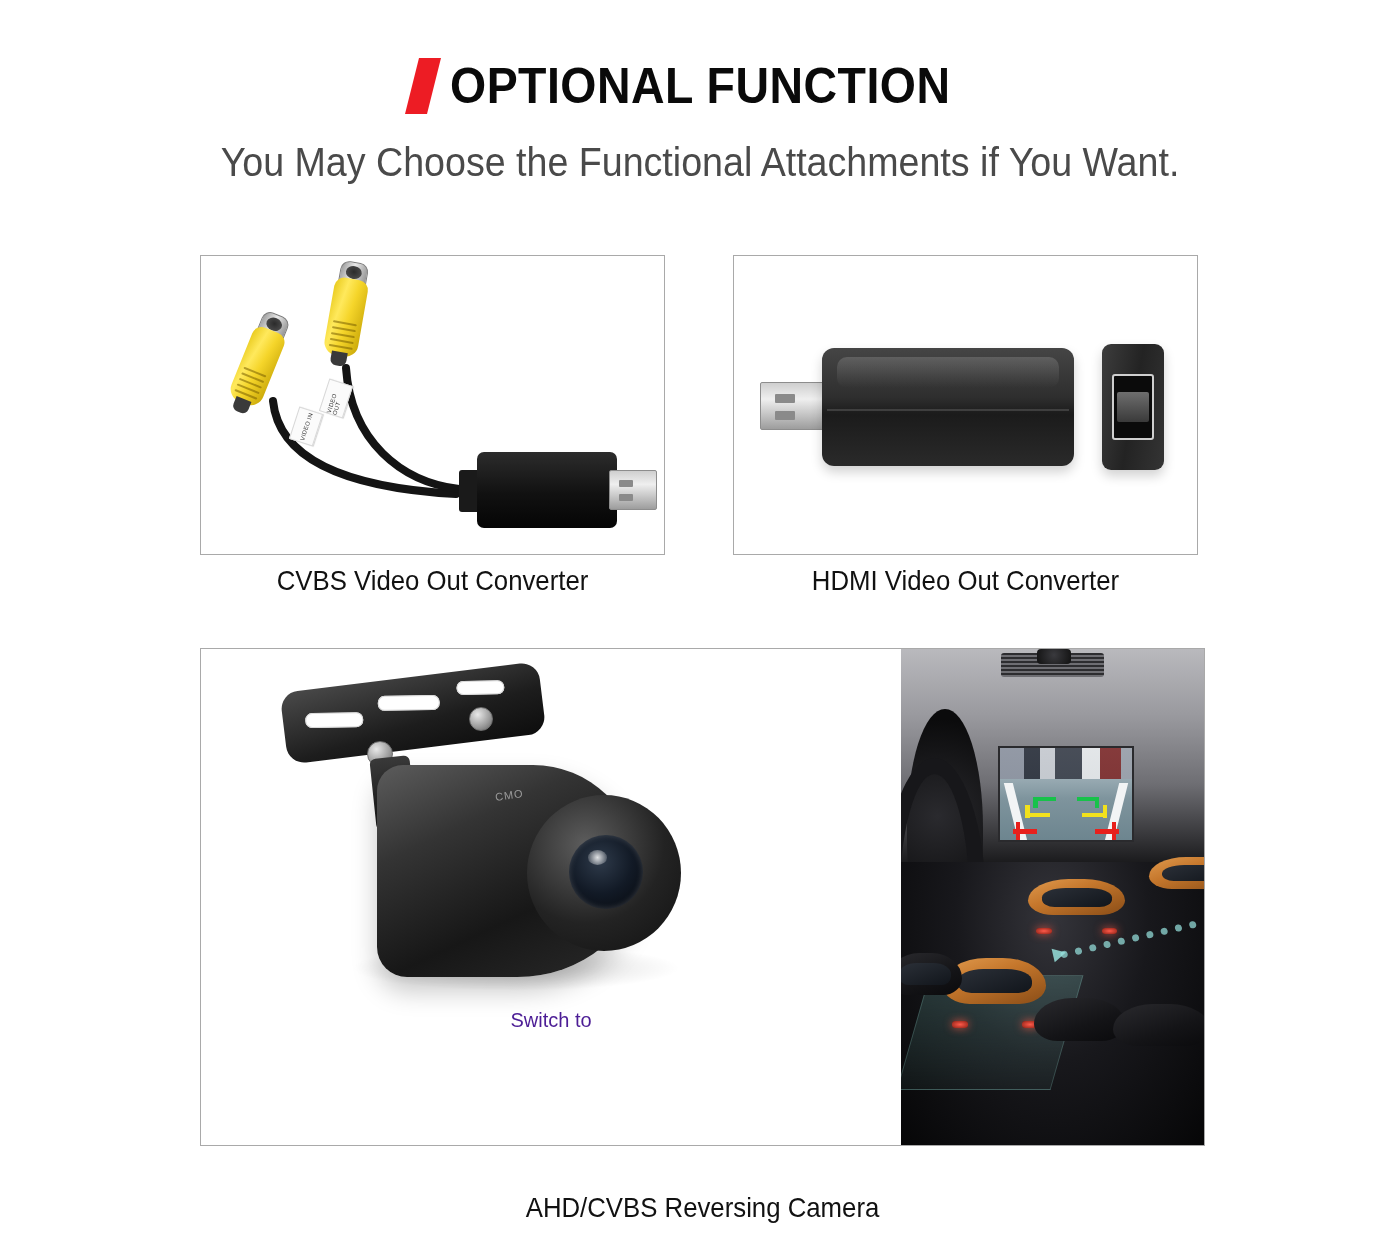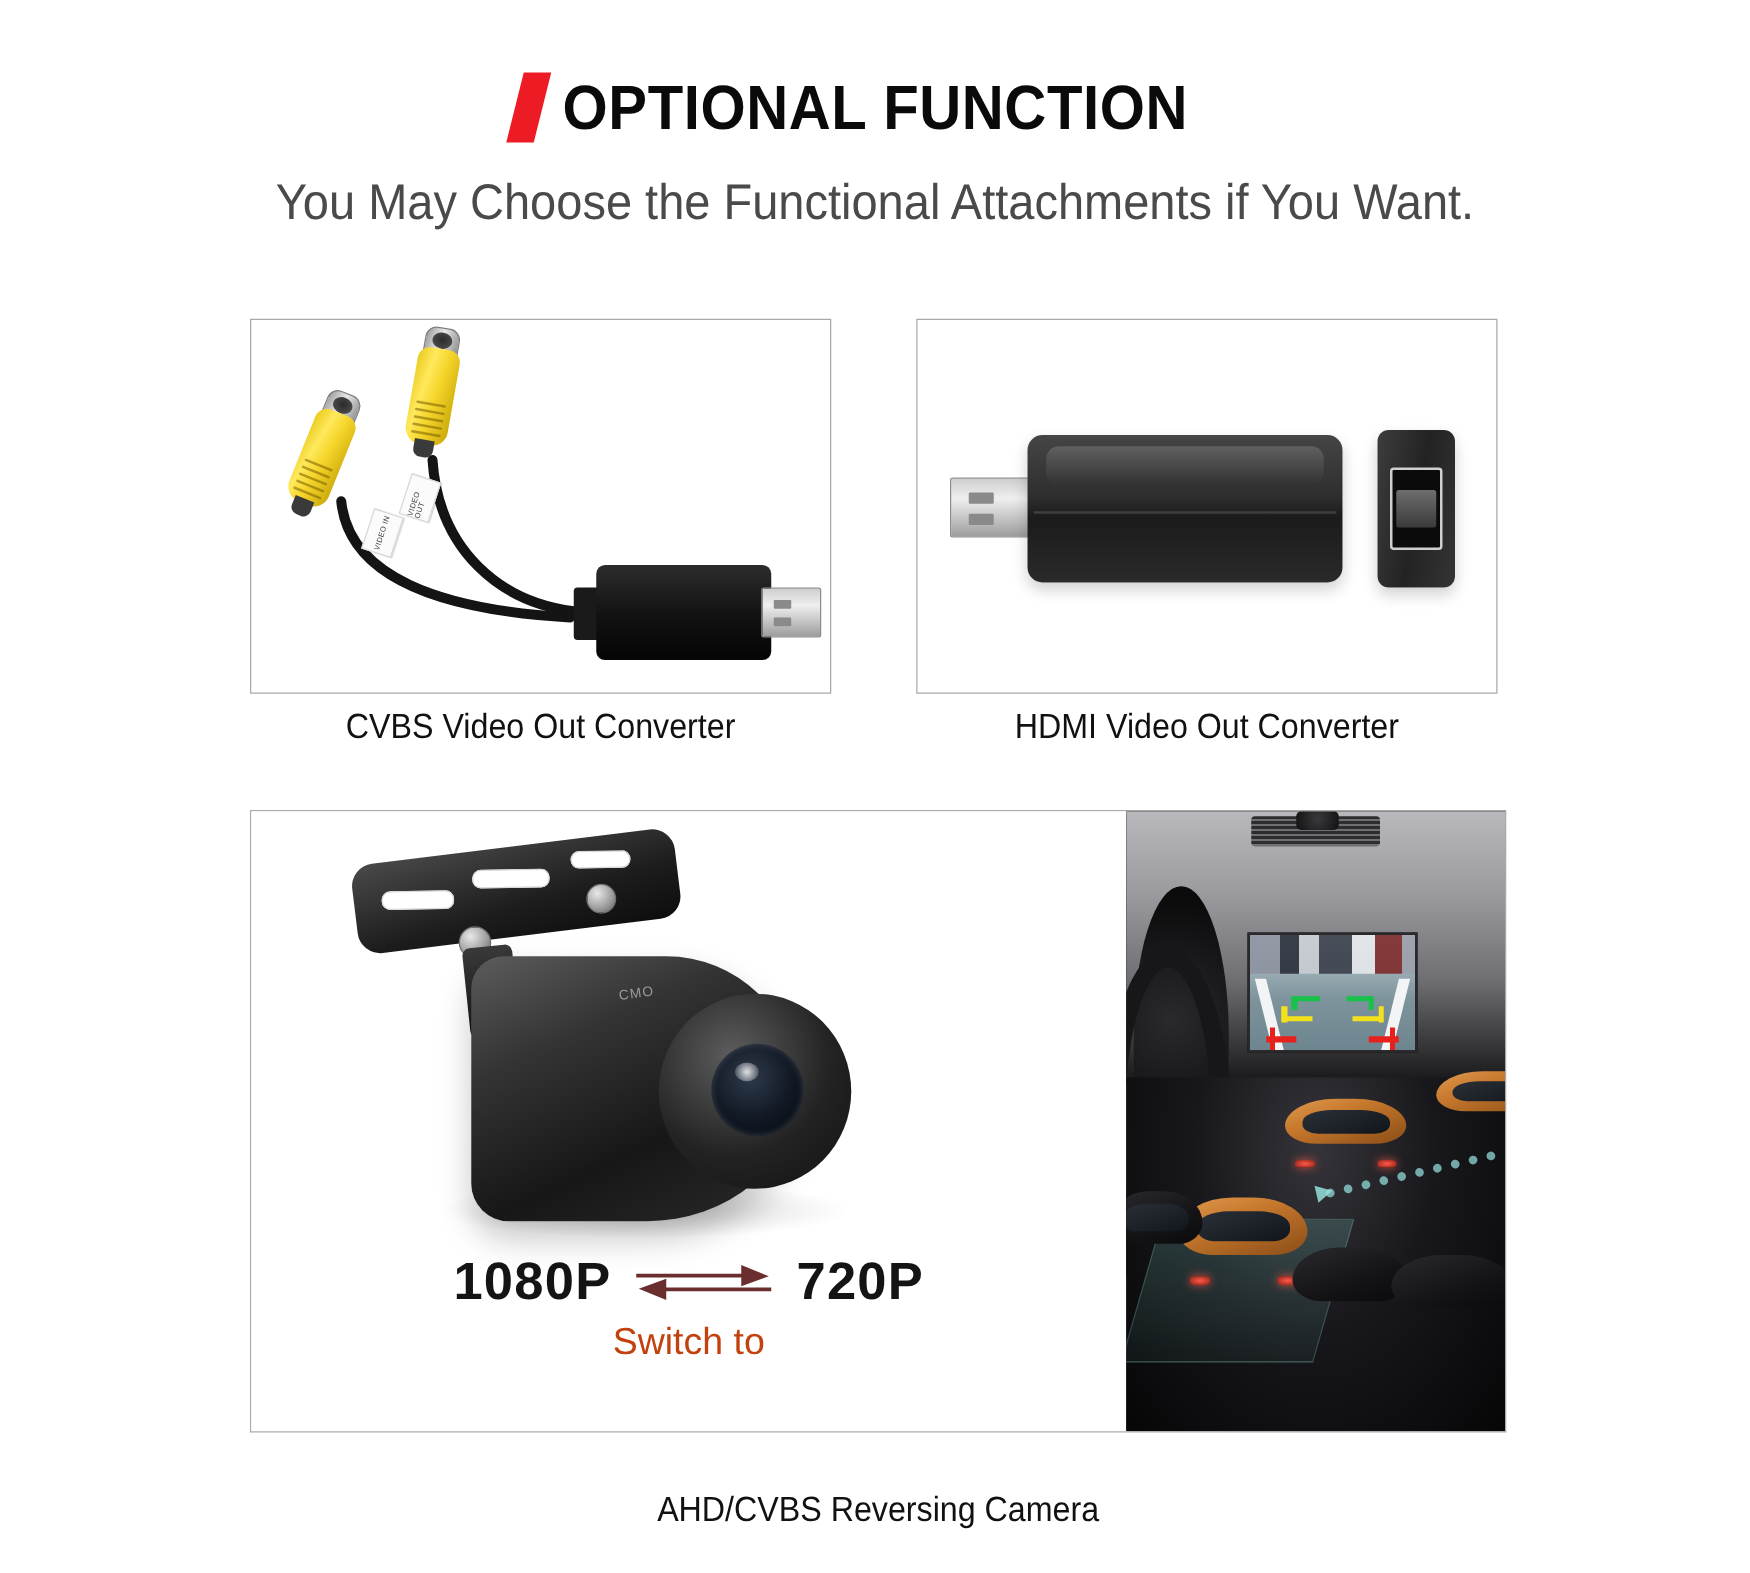--- a/index.html
+++ b/index.html
@@ -171,21 +171,21 @@
 
   
   .switch-block{position:absolute;left:0;width:700px;text-align:center;}
   .switch-line{
     display:flex;align-items:center;justify-content:center;gap:18px;
     font-size:42px;font-weight:bold;color:#141414;letter-spacing:1px;
   }
   .arrows{position:relative;width:112px;height:36px;flex:0 0 auto;}
   .arrows svg{display:block;}
   .switch-sub{
-    margin-top:8px;font-size:30px;color:#c2410c;
+    margin-top:8px;font-size:20px;color:#4c1d95;
   }
 
   
   .photo{
     position:absolute;left:700px;top:0;width:303px;height:496px;
     background:#000;overflow:hidden;
   }
   .dash{
     position:absolute;left:0;top:0;width:100%;height:44%;
     background:linear-gradient(180deg,#b9b9bd 0%,#9a9a9f 30%,#6e6e73 62%,#161618 100%);
@@ -378,30 +378,20 @@
 
     <div class="cam-body" style="left:176px;top:116px;width:260px;height:212px;">
       <div class="logo-badge" style="left:118px;top:24px;">CMO</div>
     </div>
     <div class="cam-dome" style="left:326px;top:146px;width:154px;height:156px;"></div>
     <div class="cam-lens" style="left:368px;top:186px;width:74px;height:74px;">
       <div class="glint"></div>
     </div>
 
     <div class="switch-block" style="top:352px;">
-      <div class="switch-line">
-        <span>1080P</span>
-        <span class="arrows">
-          <svg width="112" height="36" viewBox="0 0 112 36">
-            <path d="M2,12 L86,12 L86,5 L108,14 L86,22 L86,15 L2,15 Z" fill="#6B2E2E"></path>
-            <path d="M110,26 L26,26 L26,33 L4,24 L26,16 L26,23 L110,23 Z" fill="#6B2E2E"></path>
-          </svg>
-        </span>
-        <span>720P</span>
-      </div>
       <div class="switch-sub">Switch to</div>
     </div>
   </div>
 
   <div class="photo">
     <div class="dash">
       <div class="vent"></div>
       <div class="knob"></div>
     </div>
     <div class="cluster"></div>

